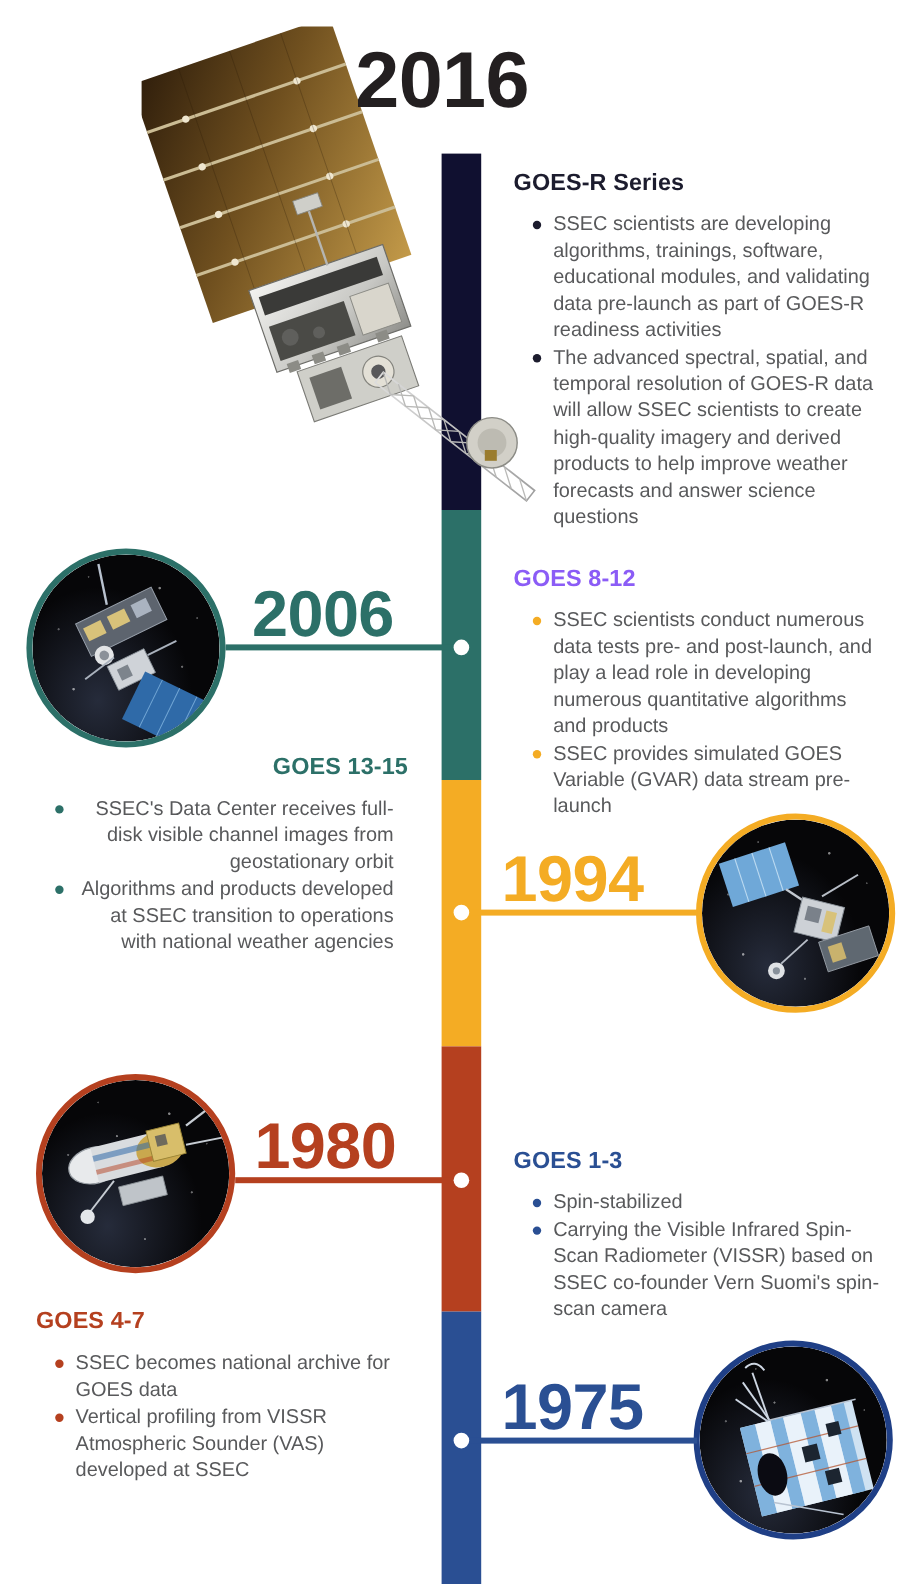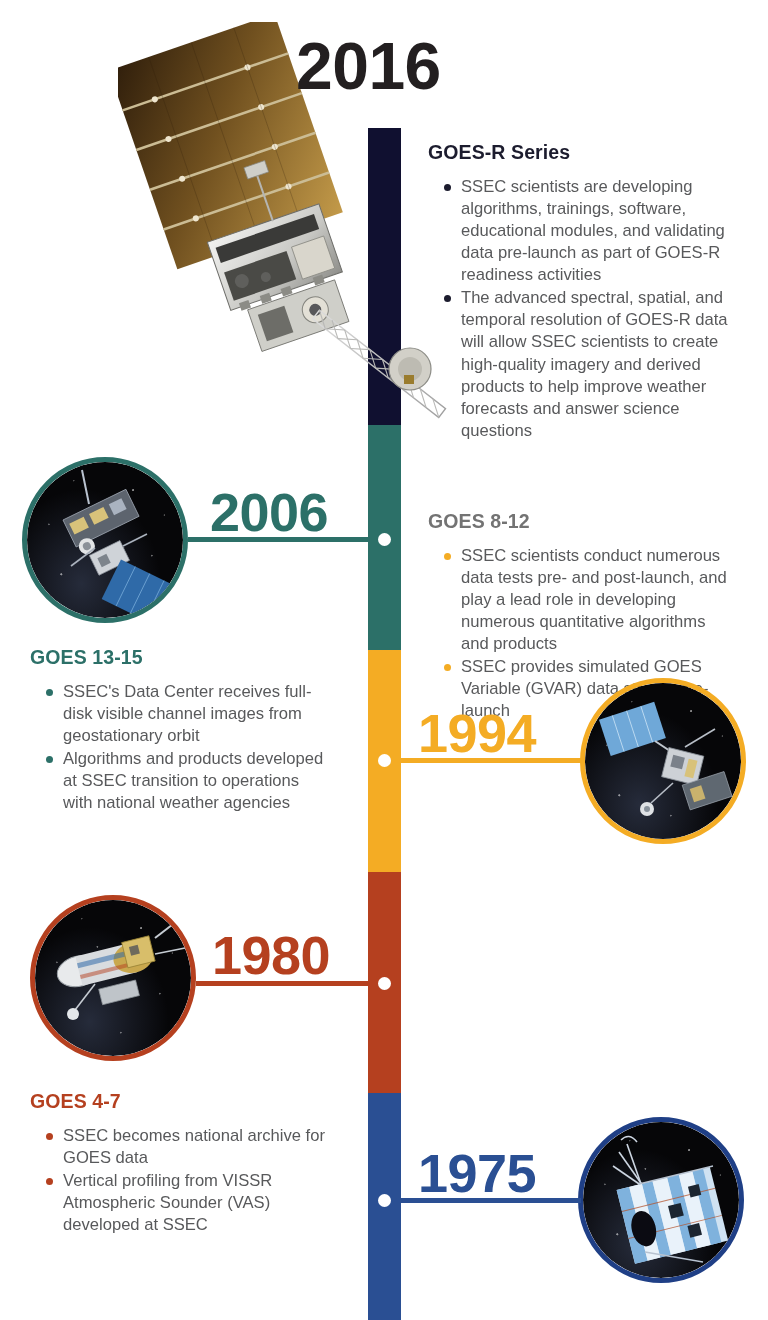--- a/index.html
+++ b/index.html
@@ -76,21 +76,21 @@
     content: "";
     position: absolute;
     left: 4px;
     top: 8px;
     width: 7px; height: 7px;
     border-radius: 50%;
     background: currentColor;
   }
   .b-navy h3 { color: #1c1c2e; }
   .b-navy li::before { background: #1c1c2e; }
-  .b-gold h3 { color: #737373; margin-top: 39px; }
+  .b-gold h3 { color: #8b5cf6; }
   .b-gold li::before { background: #f4ac24; }
   .b-teal h3 { color: #2c7068; }
   .b-teal li::before { background: #2c7068; }
   .b-blue h3 { color: #2a4f93; }
   .b-blue li::before { background: #2a4f93; }
   .b-rust h3 { color: #b5401f; }
   .b-rust li::before { background: #b5401f; }
 
   
   .photo {
@@ -285,21 +285,21 @@
   <div class="year" style="left:210px; top:485px; color:#2c7068;">2006</div>
 
   <div class="block b-gold" style="left:428px; top:471px; width:320px;">
     <h3>GOES 8-12</h3>
     <ul>
       <li>SSEC scientists conduct numerous data tests pre- and post-launch, and play a lead role in developing numerous quantitative algorithms and products</li>
       <li>SSEC provides simulated GOES Variable (GVAR) data stream pre-launch</li>
     </ul>
   </div>
 
-  <div class="block b-teal" style="left:30px; top:646px; width:310px;">
+  <div class="block b-teal" style="left:30px; top:628px; width:310px;text-align:right;">
     <h3>GOES 13-15</h3>
     <ul>
       <li>SSEC's Data Center receives full-disk visible channel images from geostationary orbit</li>
       <li>Algorithms and products developed at SSEC transition to operations with national weather agencies</li>
     </ul>
   </div>
 
   <div class="photo" style="left:580px; top:678px; width:166px; height:166px; border:5px solid #f4ac24;">
     <div class="sky"></div>
     <svg viewBox="0 0 156 156" width="156" height="156">
@@ -351,20 +351,27 @@
       <circle cx="38" cy="114" r="6" fill="#e4e7ea"></circle>
       <g transform="rotate(-14 86 96)">
         <rect x="66" y="84" width="38" height="16" fill="#bfc4c9" stroke="#8a9096" stroke-width="0.7"></rect>
       </g>
     </svg>
   </div>
   <div class="arm seg-rust" style="left:196px; top:981px; width:184px;"></div>
   <div class="node" style="left:378px; top:977px;"></div>
   <div class="year" style="left:212px; top:928px; color:#b5401f;">1980</div>
 
+  <div class="block b-blue" style="left:428px; top:956px; width:320px;">
+    <h3>GOES 1-3</h3>
+    <ul>
+      <li>Spin-stabilized</li>
+      <li>Carrying the Visible Infrared Spin-Scan Radiometer (VISSR) based on SSEC co-founder Vern Suomi's spin-scan camera</li>
+    </ul>
+  </div>
 
   <div class="block b-rust" style="left:30px; top:1090px; width:310px;">
     <h3>GOES 4-7</h3>
     <ul>
       <li>SSEC becomes national archive for GOES data</li>
       <li>Vertical profiling from VISSR Atmospheric Sounder (VAS) developed at SSEC</li>
     </ul>
   </div>
 
   <div class="photo" style="left:578px; top:1117px; width:166px; height:166px; border:5px solid #1f3f86;">

